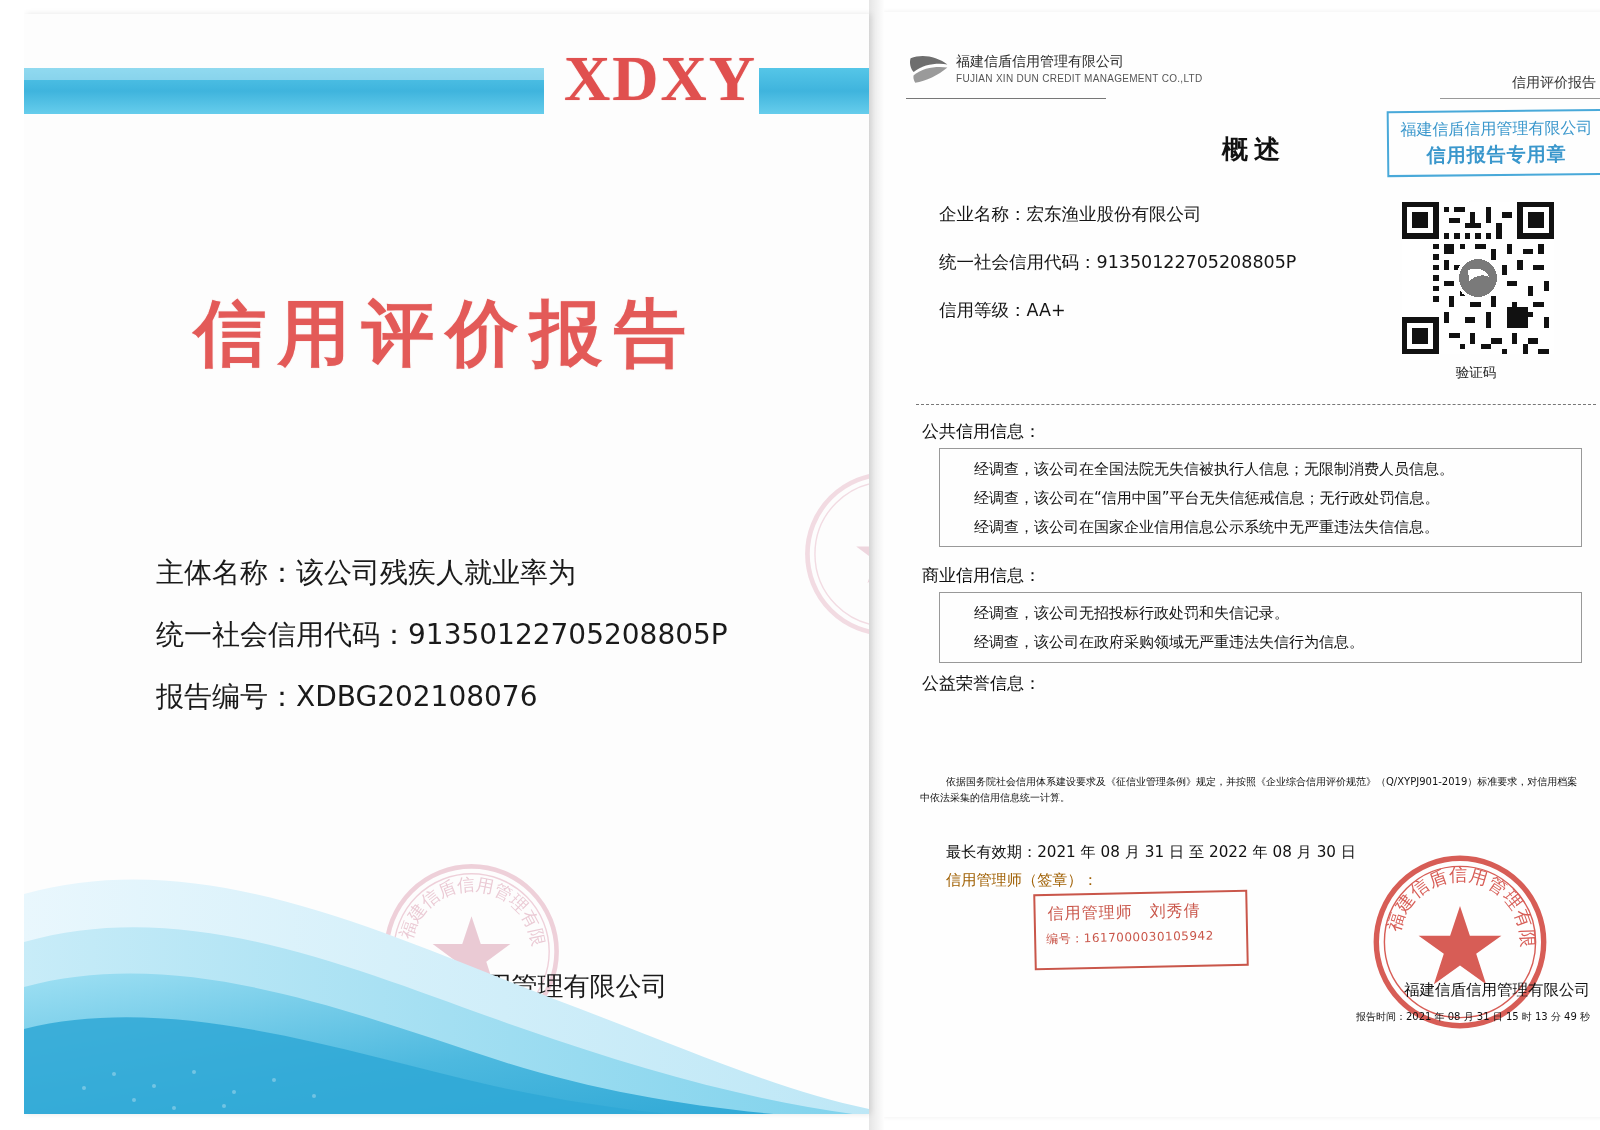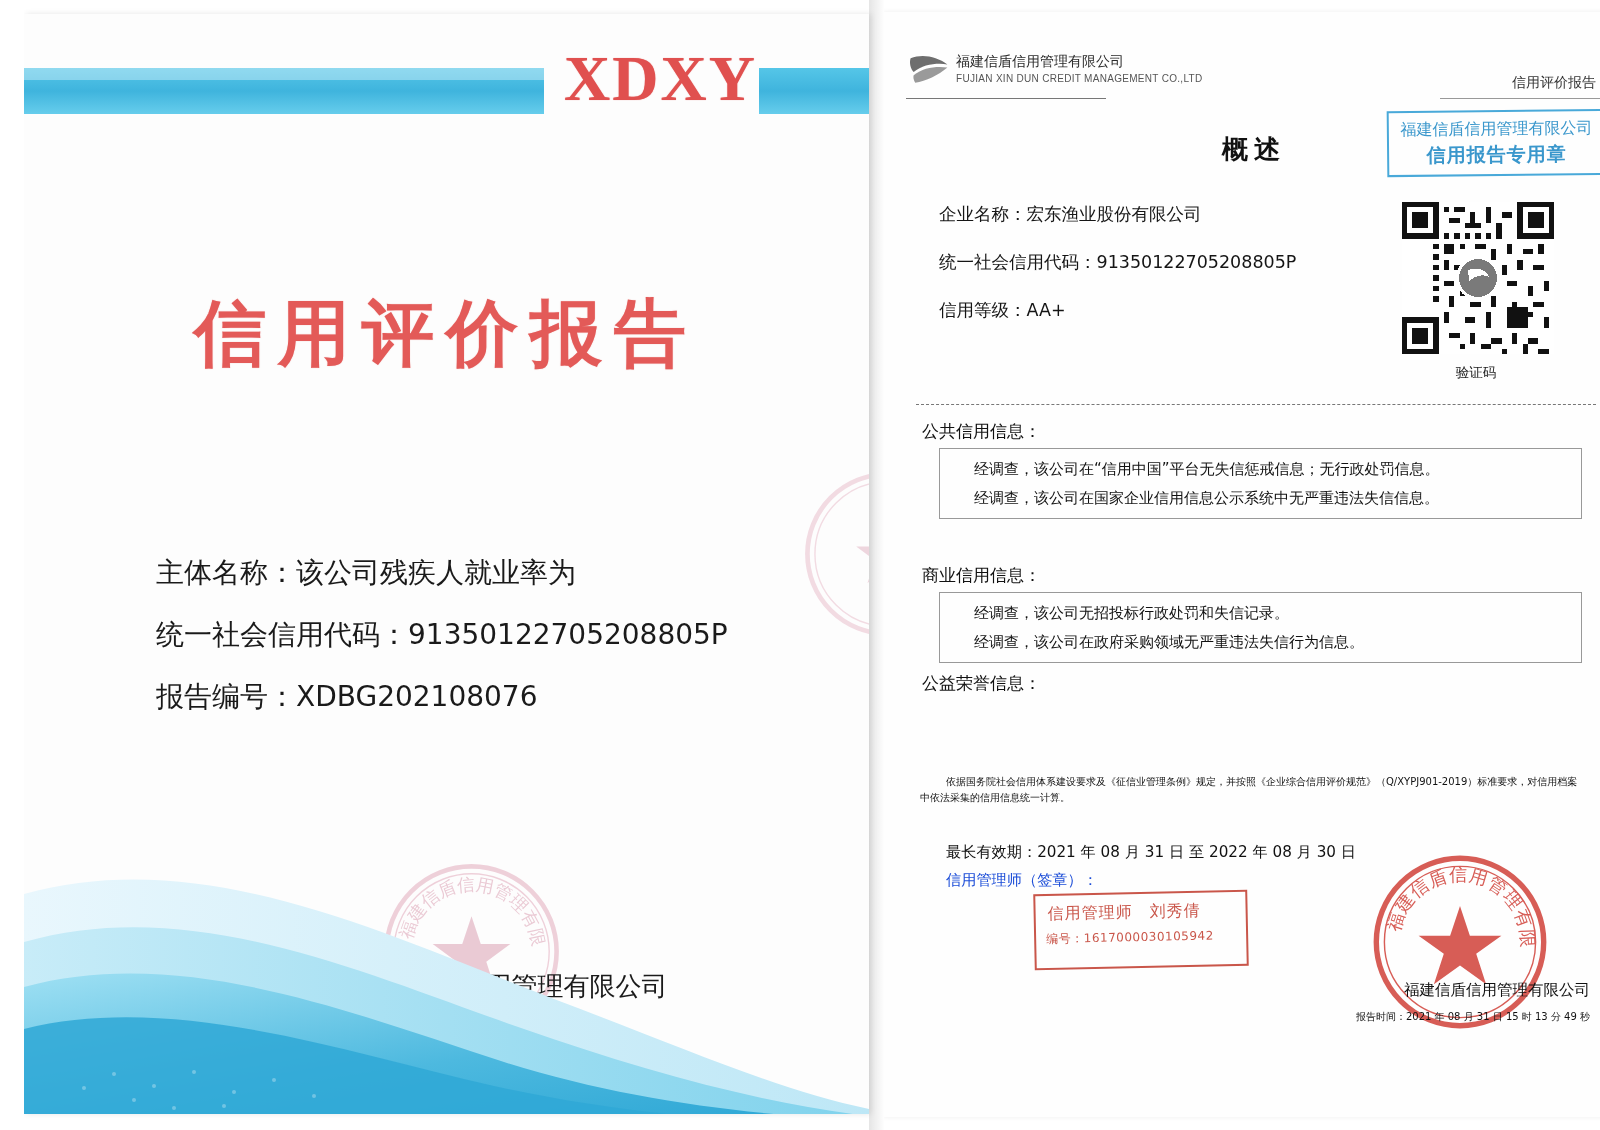--- a/index.html
+++ b/index.html
@@ -268,21 +268,21 @@
   .valid-line {
     position: absolute;
     left: 62px; top: 830px;
     font-size: 15.2px; color: #111;
     font-family: "DejaVu Sans", sans-serif;
     white-space: nowrap;
   }
   .manager-line {
     position: absolute;
     left: 62px; top: 858px;
-    font-size: 15.2px; color: #1d4ed8;
+    font-size: 15.2px; color: #a16207;
     font-family: Liberation Serif, serif;
     white-space: nowrap;
   }
 
   .sign-stamp {
     position: absolute;
     left: 150px; top: 880px;
     width: 210px; height: 72px;
     border: 2px solid #c0392b;
     color: #c0392b;
@@ -530,20 +530,21 @@
           <circle cx="14.5" cy="14.5" r="3.6" fill="#7a7a7a"></circle>
           <path d="M12.6,13.0 C14.6,12.2 16.3,13.1 16.6,14.3 C15.2,13.6 13.6,14.2 12.8,15.2 Z" fill="#fff"></path>
         </svg>
       </div>
       <div class="qr-caption">验证码</div>
 
       <div class="dashed-sep"></div>
 
       <div class="block-label" style="top:408px;">公共信用信息：</div>
       <div class="box" style="top:436px;">
+        <p>经调查，该公司在全国法院无失信被执行人信息；无限制消费人员信息。</p>
         <p>经调查，该公司在“信用中国”平台无失信惩戒信息；无行政处罚信息。</p>
         <p>经调查，该公司在国家企业信用信息公示系统中无严重违法失信信息。</p>
       </div>
 
       <div class="block-label" style="top:552px;">商业信用信息：</div>
       <div class="box" style="top:580px;">
         <p>经调查，该公司无招投标行政处罚和失信记录。</p>
         <p>经调查，该公司在政府采购领域无严重违法失信行为信息。</p>
       </div>
 

